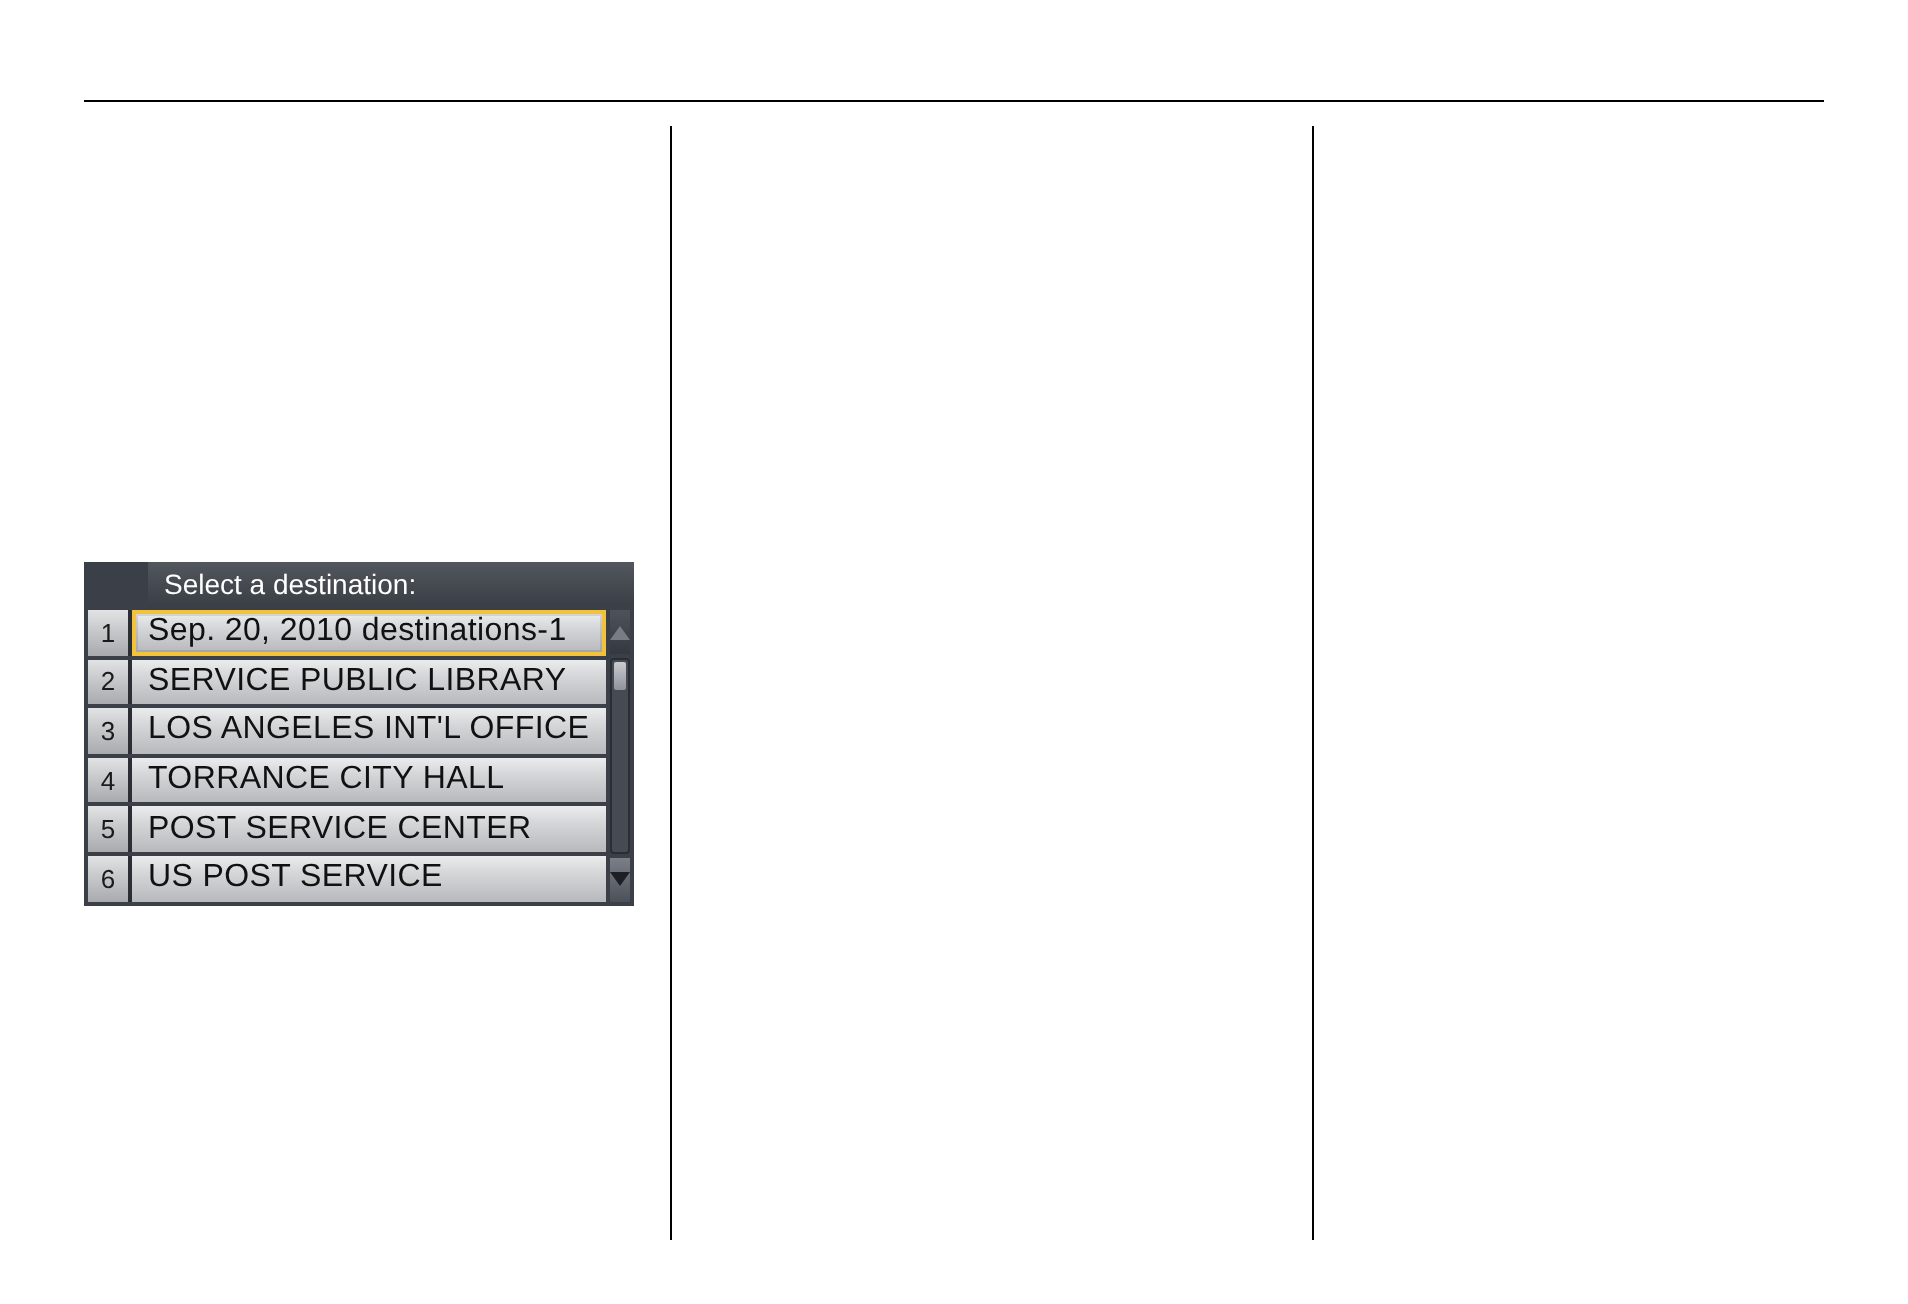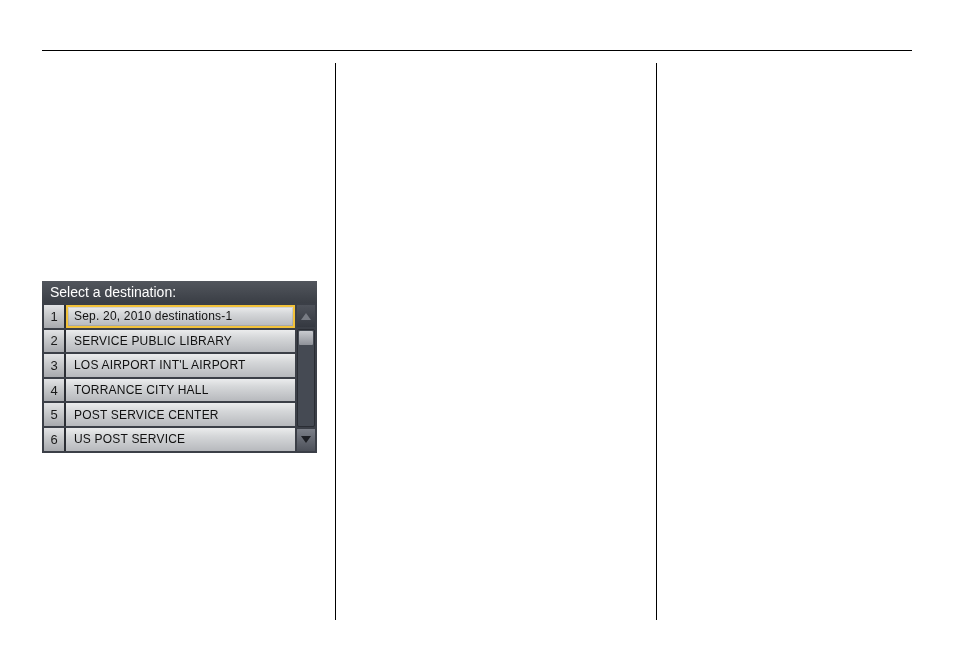--- a/index.html
+++ b/index.html
@@ -42,20 +42,21 @@
       background: #3b3f47;
     }
     .panel-header {
       background: linear-gradient(to bottom, #52565d, #3a3e45);
       color: #fff;
       font-size: 14px;
       padding: 4px 8px;
       height: 22px;
       display: flex;
       align-items: center;
+      margin-left: 32px;
     }
     .panel-body {
       display: flex;
       padding: 2px 0 2px 2px;
     }
     .list-col {
       flex: 1;
     }
     .list-row {
       display: flex;
@@ -73,21 +74,21 @@
       display: flex;
       align-items: center;
       justify-content: center;
       border-right: 2px solid #2b2e34;
     }
     .item-cell {
       flex: 1;
       height: 100%;
       background: linear-gradient(to bottom, #ebeced 0%, #d5d7d9 35%, #b7b9bd 100%);
       color: #111;
-      font-size: 12px;
+      font-size: 16px;
       display: flex;
       align-items: center;
       padding: 0 8px;
       letter-spacing: 0.2px;
       white-space: nowrap;
       overflow: hidden;
     }
     .item-cell.selected {
       border: 2px solid #f2c23a;
       padding: 0 6px;
@@ -157,21 +158,21 @@
         <div class="list-row">
           <div class="num-cell">1</div>
           <div class="item-cell selected">Sep. 20, 2010 destinations-1</div>
         </div>
         <div class="list-row">
           <div class="num-cell">2</div>
           <div class="item-cell">SERVICE PUBLIC LIBRARY</div>
         </div>
         <div class="list-row">
           <div class="num-cell">3</div>
-          <div class="item-cell">LOS AIRPORT INT'L AIRPORT</div>
+          <div class="item-cell">LOS ANGELES INT'L OFFICE</div>
         </div>
         <div class="list-row">
           <div class="num-cell">4</div>
           <div class="item-cell">TORRANCE CITY HALL</div>
         </div>
         <div class="list-row">
           <div class="num-cell">5</div>
           <div class="item-cell">POST SERVICE CENTER</div>
         </div>
         <div class="list-row">

